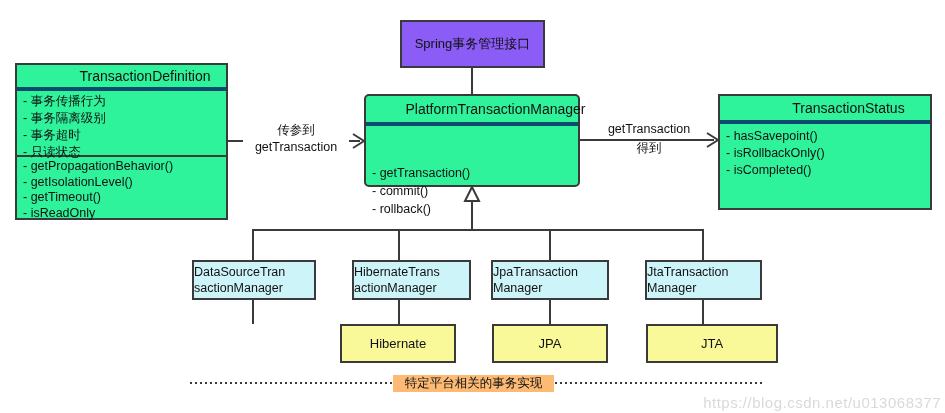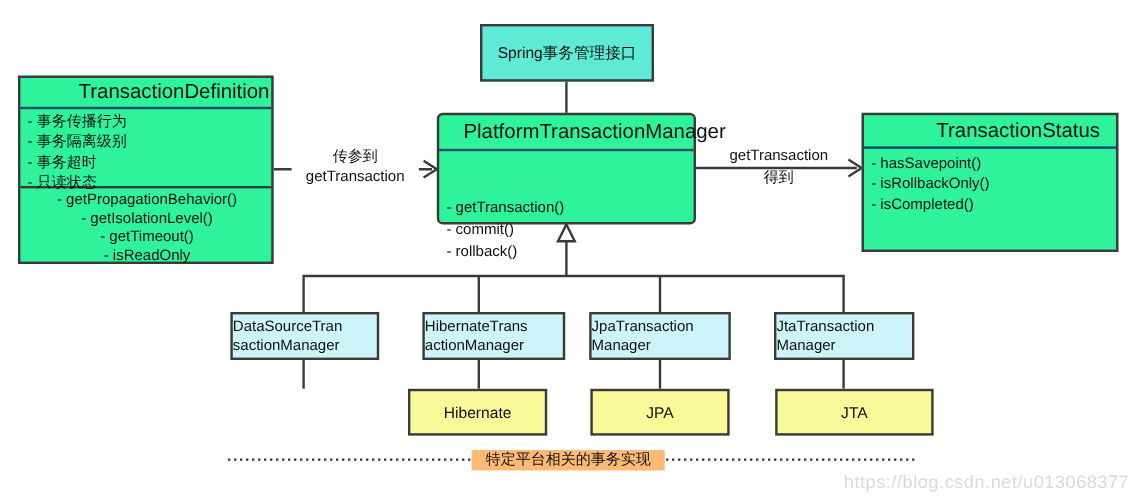--- a/index.html
+++ b/index.html
@@ -2,24 +2,24 @@
 <html><head>
 <meta charset="utf-8">
 <style>
   html,body{margin:0;padding:0;background:#fff;}
   .canvas{position:relative;width:945px;height:413px;background:#ffffff;
           font-family:"Liberation Sans",sans-serif;color:#111;overflow:hidden;}
   svg.wires{position:absolute;left:0;top:0;z-index:1;}
   .box{position:absolute;z-index:2;border:2px solid #3a3a3a;box-sizing:border-box;}
   .cls{background:#2ef39b;}
   .cls .title{display:flex;align-items:center;justify-content:center;
-              border-bottom:2px solid #0c4a6e;font-size:17px;box-sizing:border-box;padding-left:47px;}
+              border-bottom:4px solid #0c4a6e;font-size:14px;box-sizing:border-box;padding-left:47px;}
   .cls ul{list-style:none;margin:0;padding:2px 4px 0 6px;font-size:12.5px;}
-  .sec2{border-top:2px solid #3a3a3a;text-align:center;}
-  .root{background:#5eead4;display:flex;align-items:center;justify-content:center;font-size:13px;}
+  .sec2{border-top:2px solid #3a3a3a;}
+  .root{background:#8b5cf6;display:flex;align-items:center;justify-content:center;font-size:13px;}
   .impl{background:#cdf4f9;display:flex;flex-direction:column;align-items:flex-start;
         justify-content:center;font-size:12.5px;line-height:16px;text-align:center;}
   .plat{background:#f9f99a;display:flex;align-items:center;justify-content:center;font-size:13px;}
   .edgelabel{position:absolute;z-index:3;text-align:center;font-size:12.5px;line-height:17px;}
   .edgelabel.bg{background:#ffffff;}
   .edgelabel .ln{display:block;}
   .footer-label{position:absolute;z-index:3;background:#fdba74;text-align:center;
                 font-size:12.5px;padding:0 3px;}
   .watermark{position:absolute;z-index:3;right:4px;bottom:2px;font-size:15px;
              color:rgba(120,120,120,0.28);letter-spacing:0.5px;}

